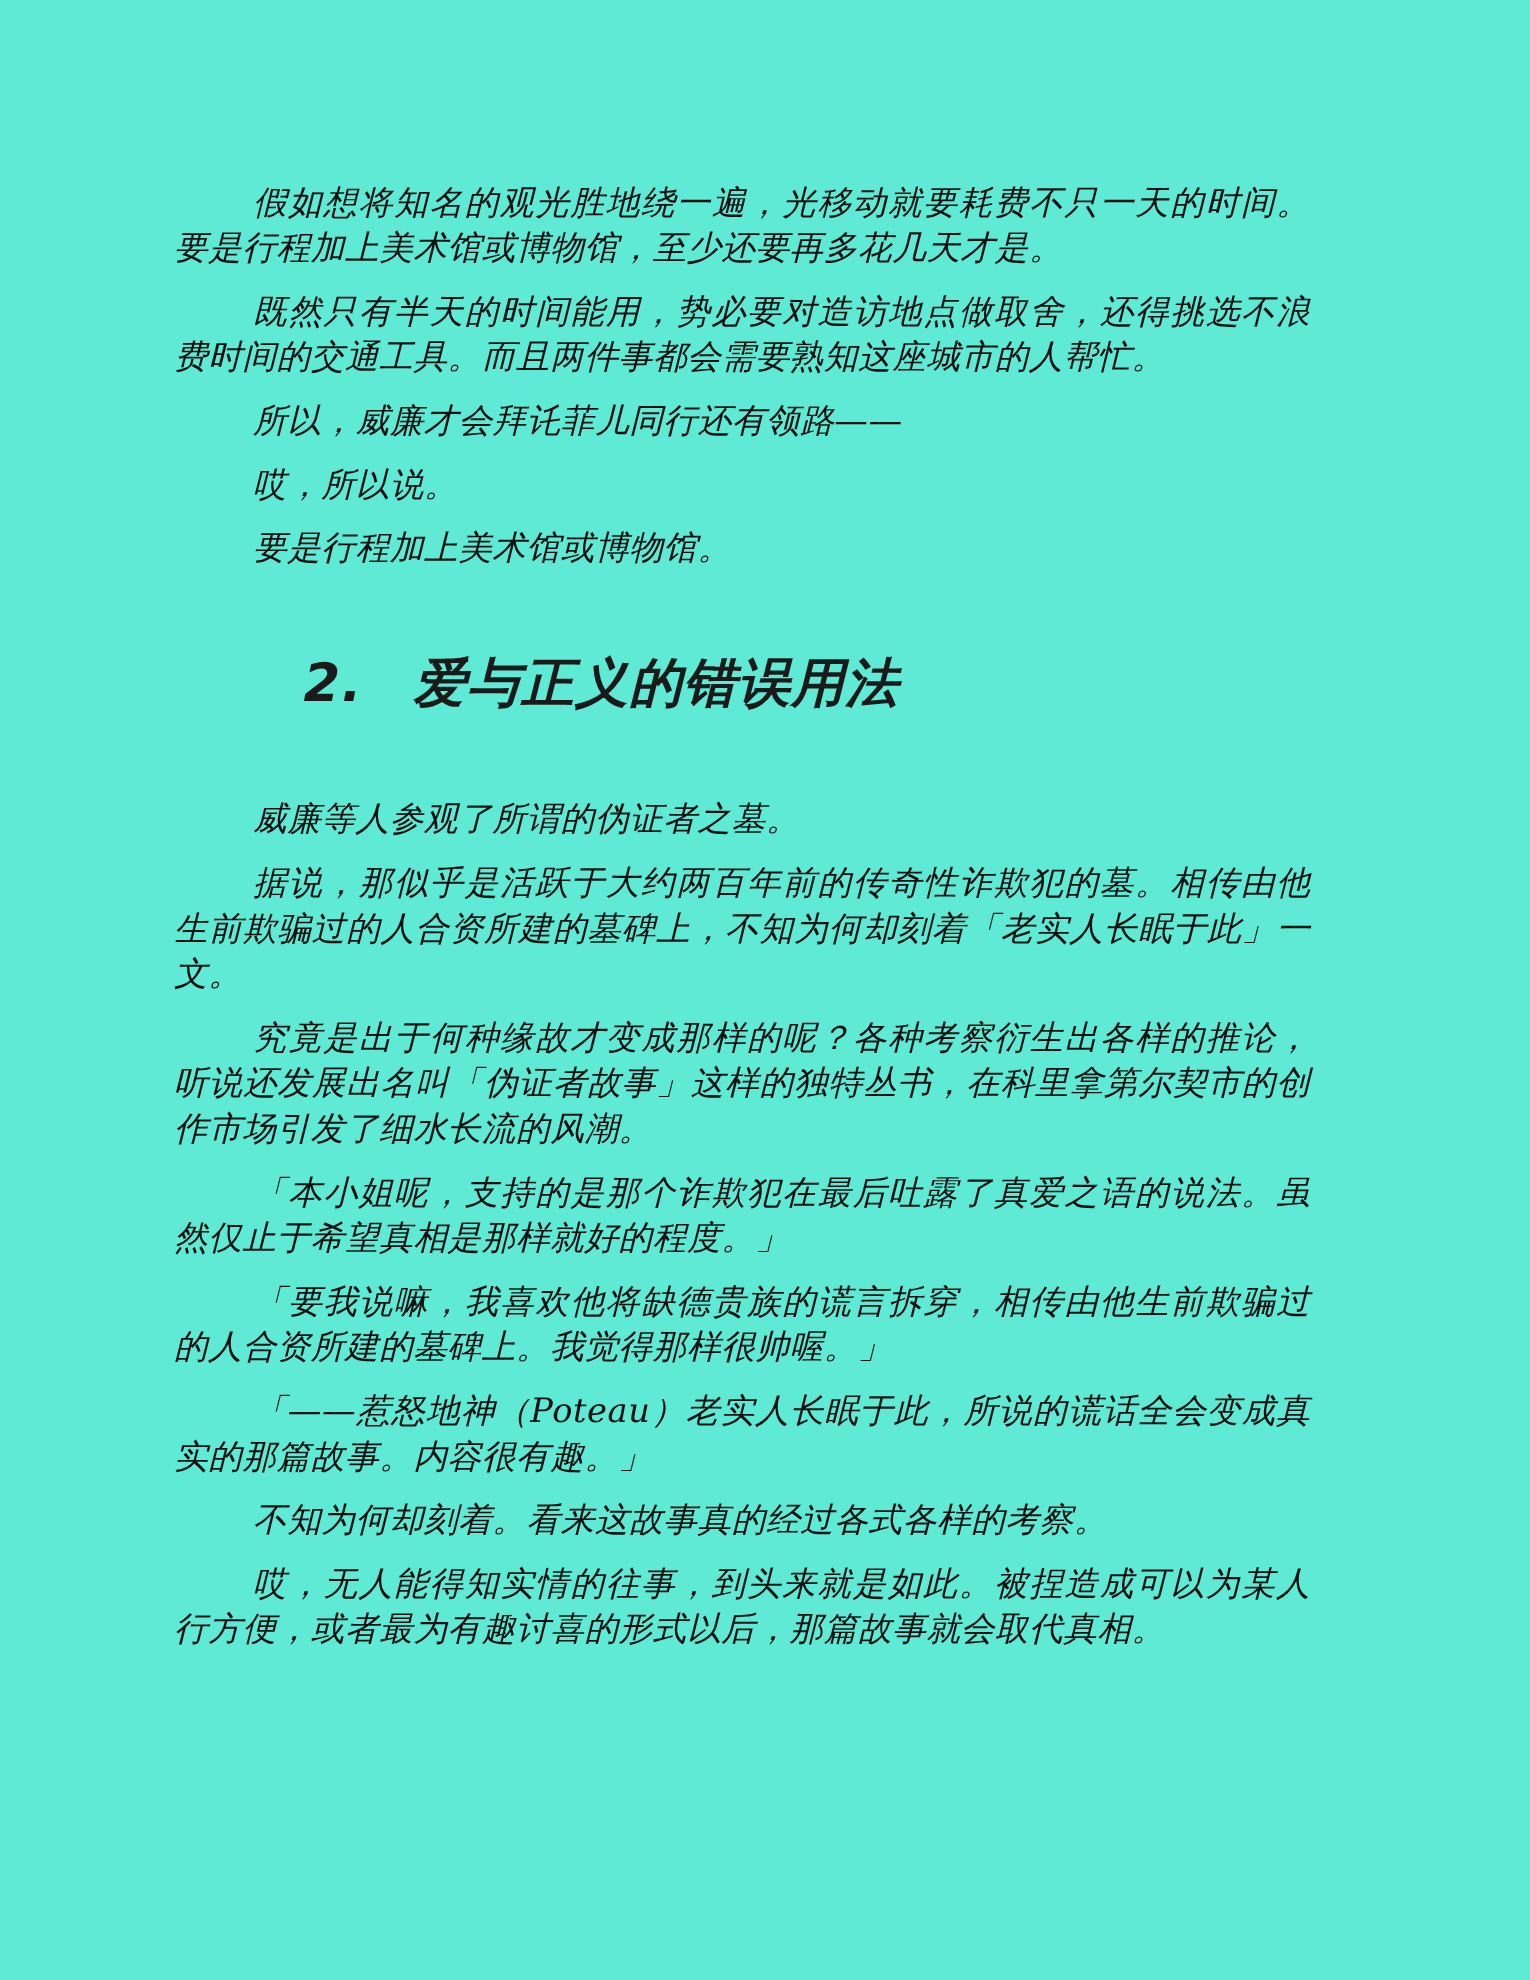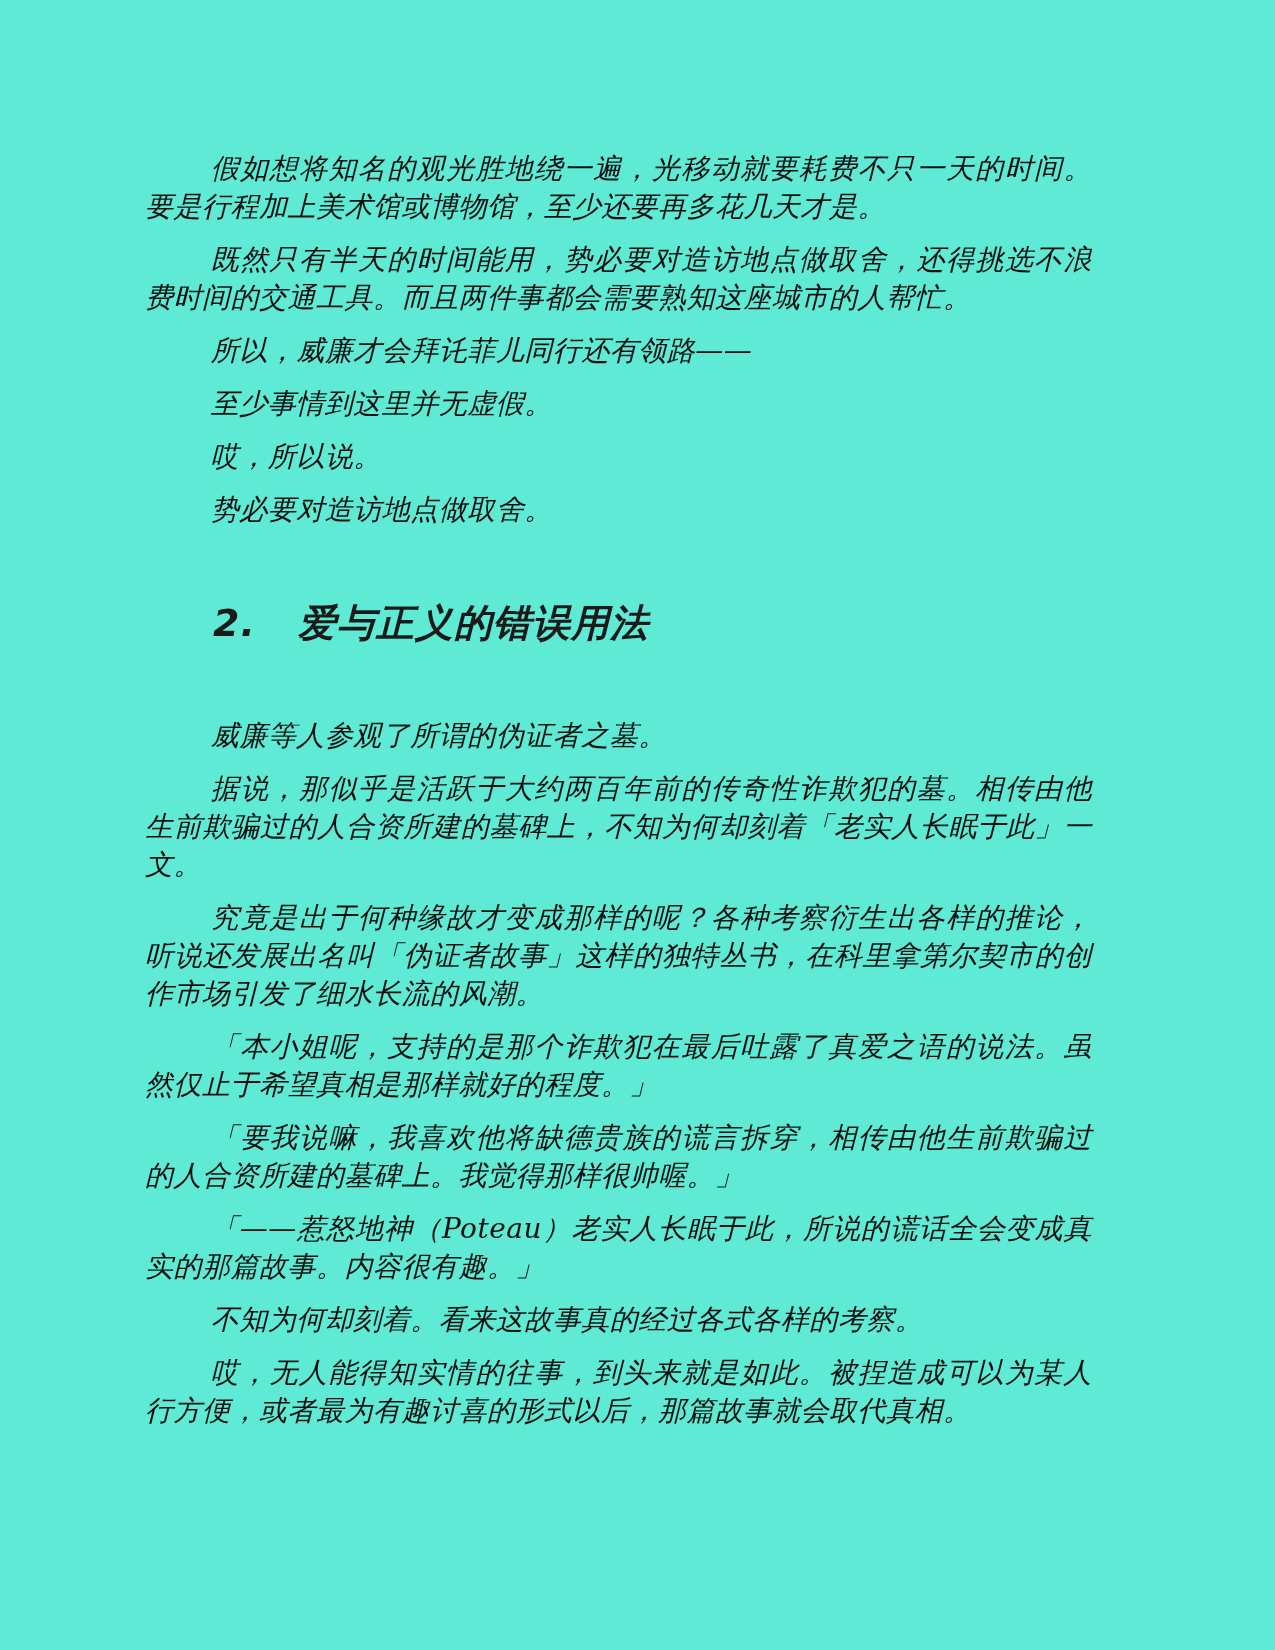--- a/index.html
+++ b/index.html
@@ -28,44 +28,43 @@
     font-size: 28px;
     line-height: 38px;
     letter-spacing: 0.5px;
     margin: 0 0 15px 0;
     text-indent: 2.35em;
     text-align: justify;
     text-justify: inter-character;
   }
   .chapter-heading {
     font-family: "DejaVu Sans", "Liberation Sans", sans-serif;
-    font-size: 38px;
+    font-size: 44px;
     font-weight: bold;
     color: #1a1a1a;
-    margin: 72px 0 72px 68px;
+    margin: 72px 0 72px 108px;
     line-height: 44px;
     letter-spacing: 1px;
   }
   .chapter-number {
     display: inline-block;
     margin-right: 42px;
   }
 </style>
 </head>
 <body>
 
 <div class="page">
   <div class="text-block">
 
     <p class="body-para">假如想将知名的观光胜地绕一遍，光移动就要耗费不只一天的时间。要是行程加上美术馆或博物馆，至少还要再多花几天才是。</p>
     <p class="body-para">既然只有半天的时间能用，势必要对造访地点做取舍，还得挑选不浪费时间的交通工具。而且两件事都会需要熟知这座城市的人帮忙。</p>
     <p class="body-para">所以，威廉才会拜讬菲儿同行还有领路——</p>
-    <p class="body-para">至少事情到这里并无虚假。</p>
     <p class="body-para">哎，所以说。</p>
-    <p class="body-para">势必要对造访地点做取舍。</p>
+    <p class="body-para">要是行程加上美术馆或博物馆。</p>
 
     <h2 class="chapter-heading">
       <span class="chapter-number">2.</span><span>爱与正义的错误用法</span>
     </h2>
 
     <p class="body-para">威廉等人参观了所谓的伪证者之墓。</p>
     <p class="body-para">据说，那似乎是活跃于大约两百年前的传奇性诈欺犯的墓。相传由他生前欺骗过的人合资所建的墓碑上，不知为何却刻着「老实人长眠于此」一文。</p>
     <p class="body-para">究竟是出于何种缘故才变成那样的呢？各种考察衍生出各样的推论，听说还发展出名叫「伪证者故事」这样的独特丛书，在科里拿第尔契市的创作市场引发了细水长流的风潮。</p>
     <p class="body-para">「本小姐呢，支持的是那个诈欺犯在最后吐露了真爱之语的说法。虽然仅止于希望真相是那样就好的程度。」</p>
     <p class="body-para">「要我说嘛，我喜欢他将缺德贵族的谎言拆穿，相传由他生前欺骗过的人合资所建的墓碑上。我觉得那样很帅喔。」</p>

